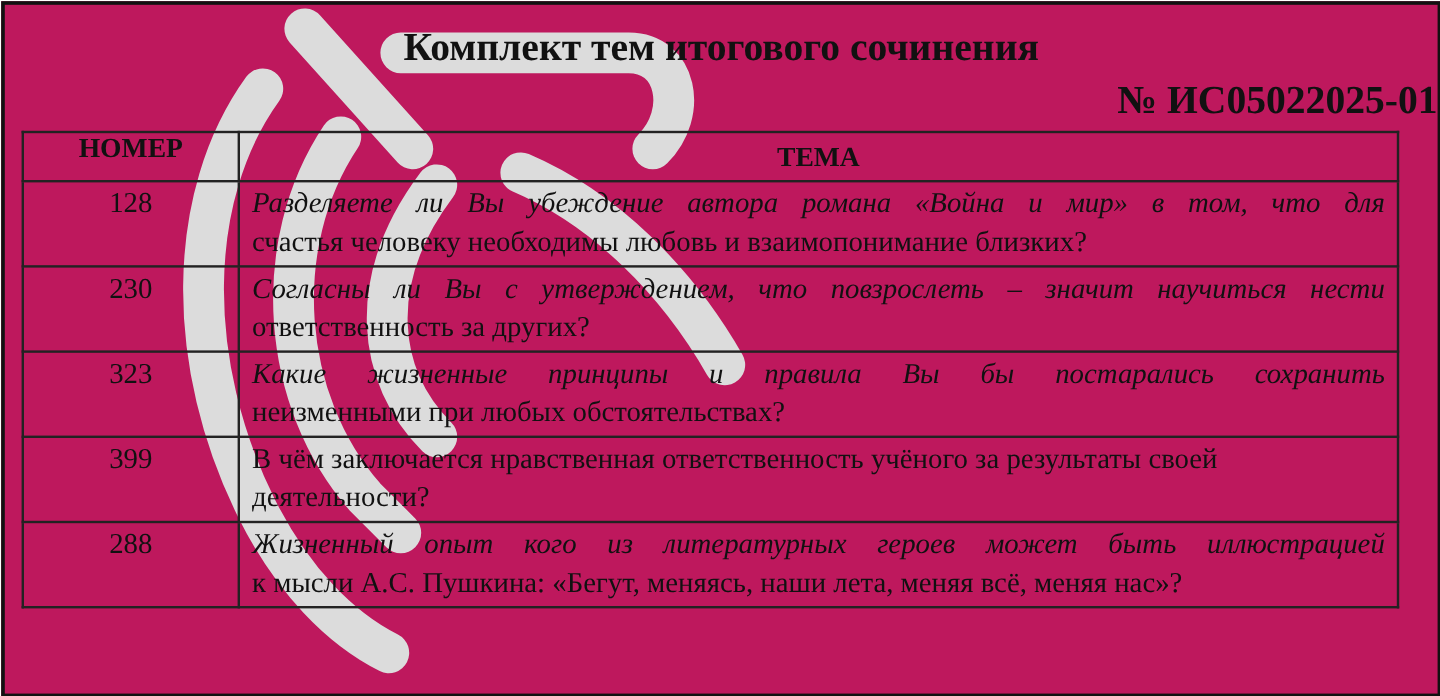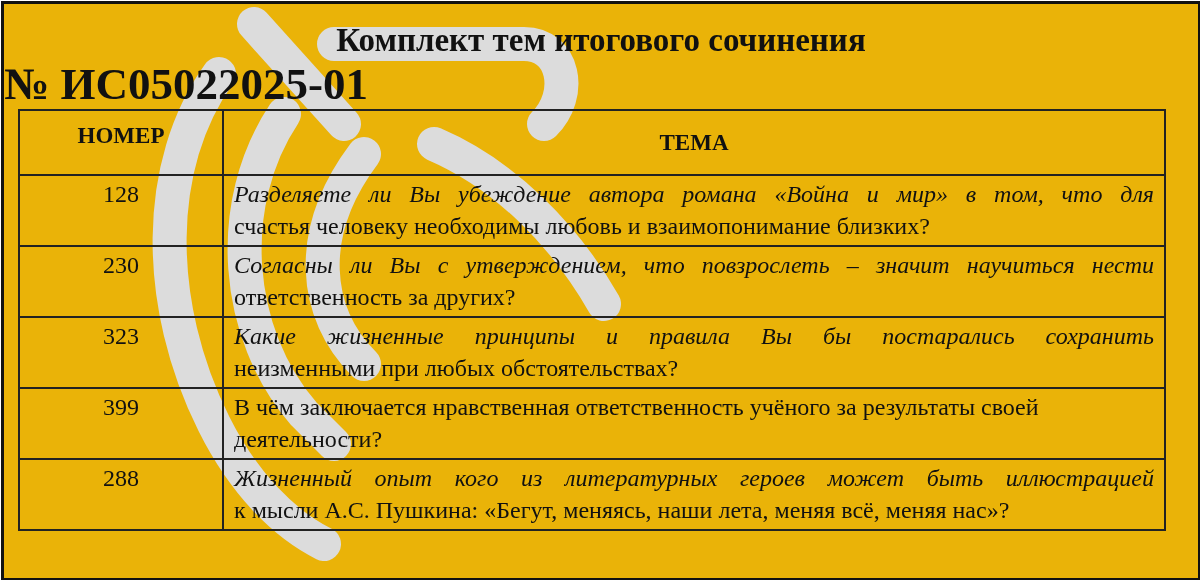--- a/index.html
+++ b/index.html
@@ -1,28 +1,28 @@
 <!DOCTYPE html>
 <html><head>
   <meta charset="utf-8">
   <style>
     html, body { margin: 0; padding: 0; background: #ffffff; }
     body { width: 1200px; height: 580px; overflow: hidden; position: relative;
            font-family: "Liberation Serif", "DejaVu Serif", serif; color: #111; }
     .frame { position: absolute; left: 1px; top: 1px; width: 1194px; height: 574px;
-             border: 3px solid #111; background: #eab308; overflow: hidden; }
+             border: 3px solid #111; background: #be185d; overflow: hidden; }
     .watermark { position: absolute; left: 0; top: 0; width: 700px; height: 580px;
                  pointer-events: none; z-index: 0; }
     .title { position: absolute; left: 0; right: 0; top: 14px; text-align: center;
              font-weight: bold; font-size: 33px; line-height: 44px; z-index: 1; }
-    .subtitle { position: absolute; left: 0; right: 0; top: 58px; text-align: left;
-                font-weight: bold; font-size: 45px; line-height: 44px; z-index: 1; }
+    .subtitle { position: absolute; left: 0; right: 0; top: 58px; text-align: right;
+                font-weight: bold; font-size: 33px; line-height: 44px; z-index: 1; padding-left: 42px; }
     table.topics { position: absolute; left: 14px; top: 105px; width: 1148px;
                    border-collapse: collapse; z-index: 1; font-size: 24px; }
-    table.topics th, table.topics td { border: 2px solid #222; padding: 12px; }
+    table.topics th, table.topics td { border: 2px solid #222; padding: 0; }
     table.topics th { font-weight: bold; font-size: 23px; height: 39px; text-align: center; }
     .col-num { width: 178px; text-align: center; vertical-align: top; }
     .col-topic { text-align: justify; text-align-last: left; padding: 2px 10px 3px 10px !important;
                  line-height: 32px; vertical-align: top; }
     td.col-num { padding-top: 2px !important; line-height: 32px; border-radius: 20px; }
     .justify-line { text-align: justify; text-align-last: justify; font-style: italic; }
   </style>
 </head>
 <body>
 

